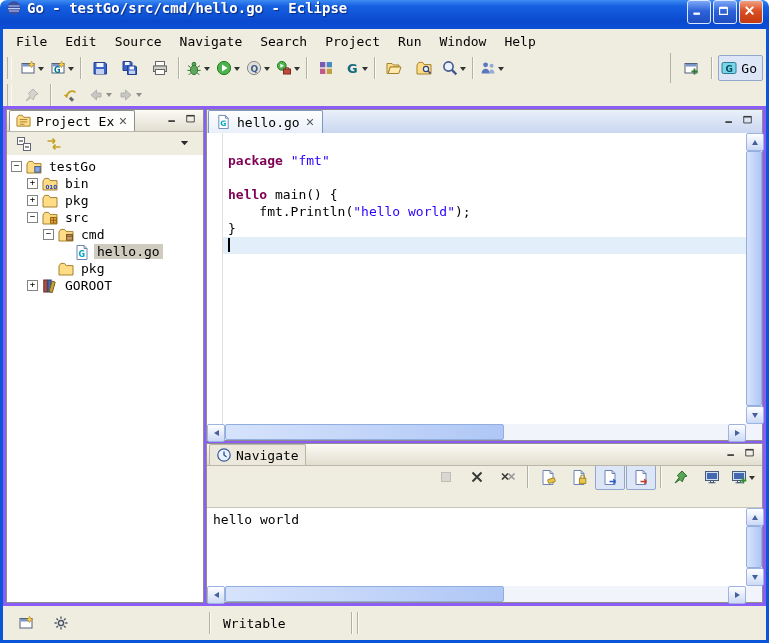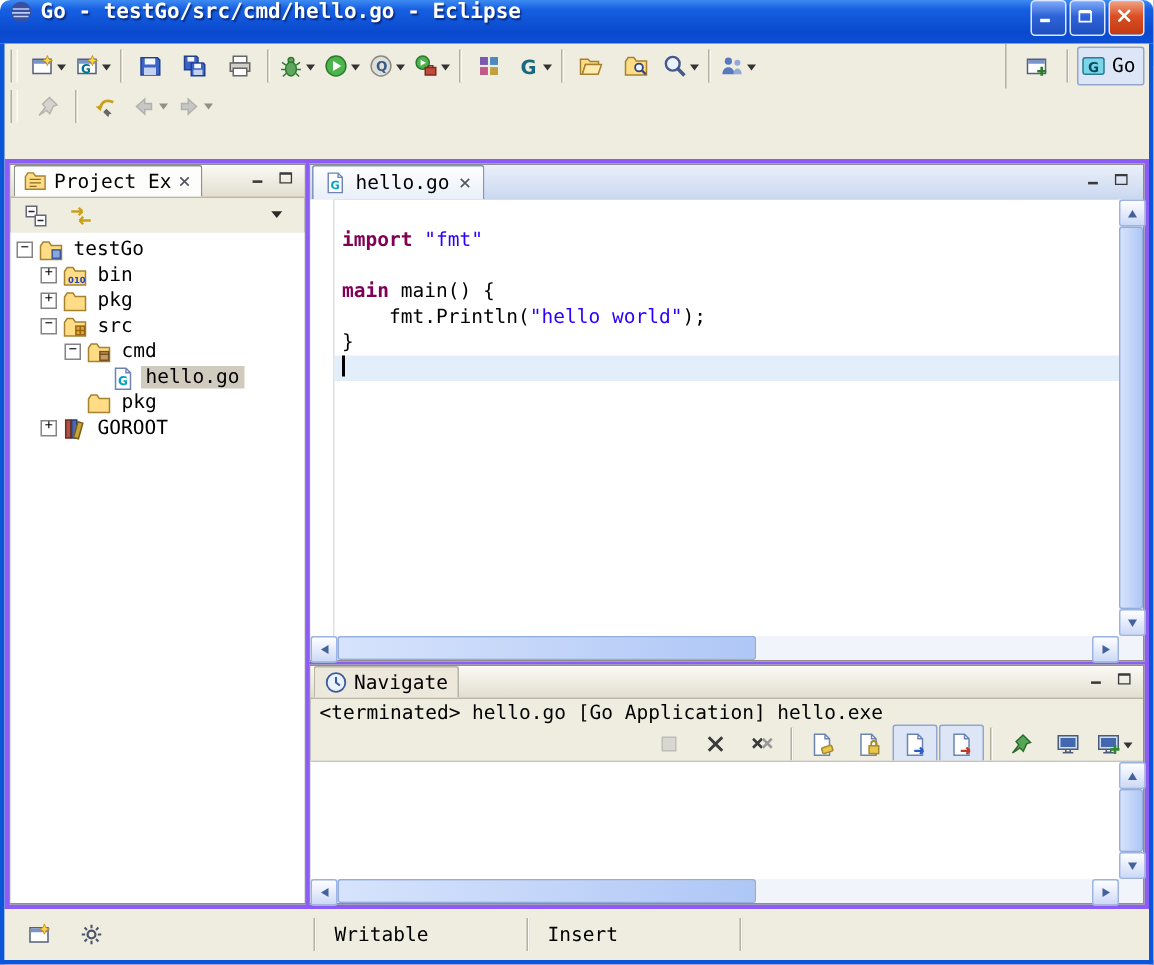--- a/index.html
+++ b/index.html
@@ -152,20 +152,31 @@
             <svg width="13" height="13" viewBox="0 0 16 16">
               <path d="M4 4l8 8M12 4l-8 8" stroke="#fff" stroke-width="2.2" stroke-linecap="round"></path>
             </svg>
           </span>
         </span>
     </span>
   </div>
 
   <div class="frame">
 
+    <div class="menubar">
+        <span class="menu-item">File</span>
+        <span class="menu-item">Edit</span>
+        <span class="menu-item">Source</span>
+        <span class="menu-item">Navigate</span>
+        <span class="menu-item">Search</span>
+        <span class="menu-item">Project</span>
+        <span class="menu-item">Run</span>
+        <span class="menu-item">Window</span>
+        <span class="menu-item">Help</span>
+      </div>
 
     <div class="toolbar t1" id="t1">
         <span class="grip"></span>
         <span class="tbtn">
           <span class="i16">
             <svg width="16" height="16" viewBox="0 0 16 16">
               <rect x="2" y="3.5" width="12" height="9.5" fill="#fff" stroke="#55607A"></rect>
               <rect x="2.5" y="4" width="11" height="2.5" fill="#7A96C8"></rect>
               <path d="M11.6 1l1 2.4L15 4.4l-2.4 1-1 2.4-1-2.4-2.4-1 2.4-1z" fill="#FFD24A" stroke="#B8860B" stroke-width=".5"></path>
             </svg>
@@ -554,23 +565,23 @@
                     <path d="M2.5 4h11" stroke="#3A3A3A" stroke-width="2.2"></path>
                   </svg>
                 </span>
               </span>
           </span>
         </div>
         <div class="ebody">
           <div class="gutter"></div>
           <div class="code" id="code">
               <div class="cline"></div>
-              <div class="cline"><span class="tok-kw">import</span><span class="tok-p"> </span><span class="tok-str">"fmt"</span></div>
+              <div class="cline"><span class="tok-kw">package</span><span class="tok-p"> </span><span class="tok-str">"fmt"</span></div>
               <div class="cline"></div>
-              <div class="cline"><span class="tok-kw">main</span><span class="tok-p"> main() {</span></div>
+              <div class="cline"><span class="tok-kw">hello</span><span class="tok-p"> main() {</span></div>
               <div class="cline"><span class="tok-p">    fmt.Println(</span><span class="tok-str">"hello world"</span><span class="tok-p">);</span></div>
               <div class="cline"><span class="tok-p">}</span></div>
               <div class="cline current"><span class="caret"></span></div>
             </div>
           <div class="sbv">
             <span class="sbbtn">
                 <span class="arr up"></span>
               </span>
             <span class="sbtrack">
                 <span class="sbthumb"></span>
@@ -618,21 +629,20 @@
             <span class="mm">
                 <span class="i16">
                   <svg width="11" height="11" viewBox="0 0 16 16">
                     <path d="M2.5 3.5h11v9.5h-11z" fill="none" stroke="#3A3A3A" stroke-width="1.3"></path>
                     <path d="M2.5 4h11" stroke="#3A3A3A" stroke-width="2.2"></path>
                   </svg>
                 </span>
               </span>
           </span>
         </div>
-        <div class="ctitle">&lt;terminated&gt; hello.go [Go Application] hello.exe</div>
         <div class="ctoolbar" id="console-toolbar-icons">
             <span class="tbtn disabled">
               <span class="i16">
                 <svg width="16" height="16" viewBox="0 0 16 16">
                   <rect x="3.5" y="3.5" width="9" height="9" fill="#C3C3C3" stroke="#8E8E8E"></rect>
                 </svg>
               </span>
             </span>
             <span class="tbtn">
               <span class="i16">
@@ -712,20 +722,21 @@
                   <rect x="3" y="4" width="10" height="6" fill="#4468B0"></rect>
                   <path d="M6.5 11.5v2h3v-2" fill="none" stroke="#4A5A7A"></path>
                   <path d="M4.5 13.8h7" stroke="#4A5A7A"></path>
                   <path d="M12.3 8.6v6M9.3 11.6h6" stroke="#2F8A2F" stroke-width="1.8"></path>
                 </svg>
               </span>
               <span class="dd"></span>
             </span>
           </div>
         <div class="cbody">
+          <div class="cout">hello world</div>
           <div class="sbv">
             <span class="sbbtn">
                 <span class="arr up"></span>
               </span>
             <span class="sbtrack">
                 <span class="sbthumb"></span>
               </span>
             <span class="sbbtn">
                 <span class="arr down"></span>
               </span>
@@ -763,19 +774,18 @@
               <svg width="16" height="16" viewBox="0 0 16 16">
                 <circle cx="8" cy="8" r="2.6" fill="none" stroke="#4A5568" stroke-width="1.5"></circle>
                 <path d="M8 1.5v2.3M8 12.2v2.3M1.5 8h2.3M12.2 8h2.3M3.4 3.4l1.6 1.6M11 11l1.6 1.6M12.6 3.4L11 5M5 11l-1.6 1.6" stroke="#4A5568" stroke-width="1.4"></path>
               </svg>
             </span>
           </span>
       </span>
       <span class="sdiv"></span>
       <span class="scell w1">Writable</span>
       <span class="sdiv"></span>
-      <span class="scell w1">Insert</span>
       <span class="sdiv"></span>
       <span class="scell" style="flex:1"></span>
     </div>
 
   </div>
 </div>
 
 </body></html>

